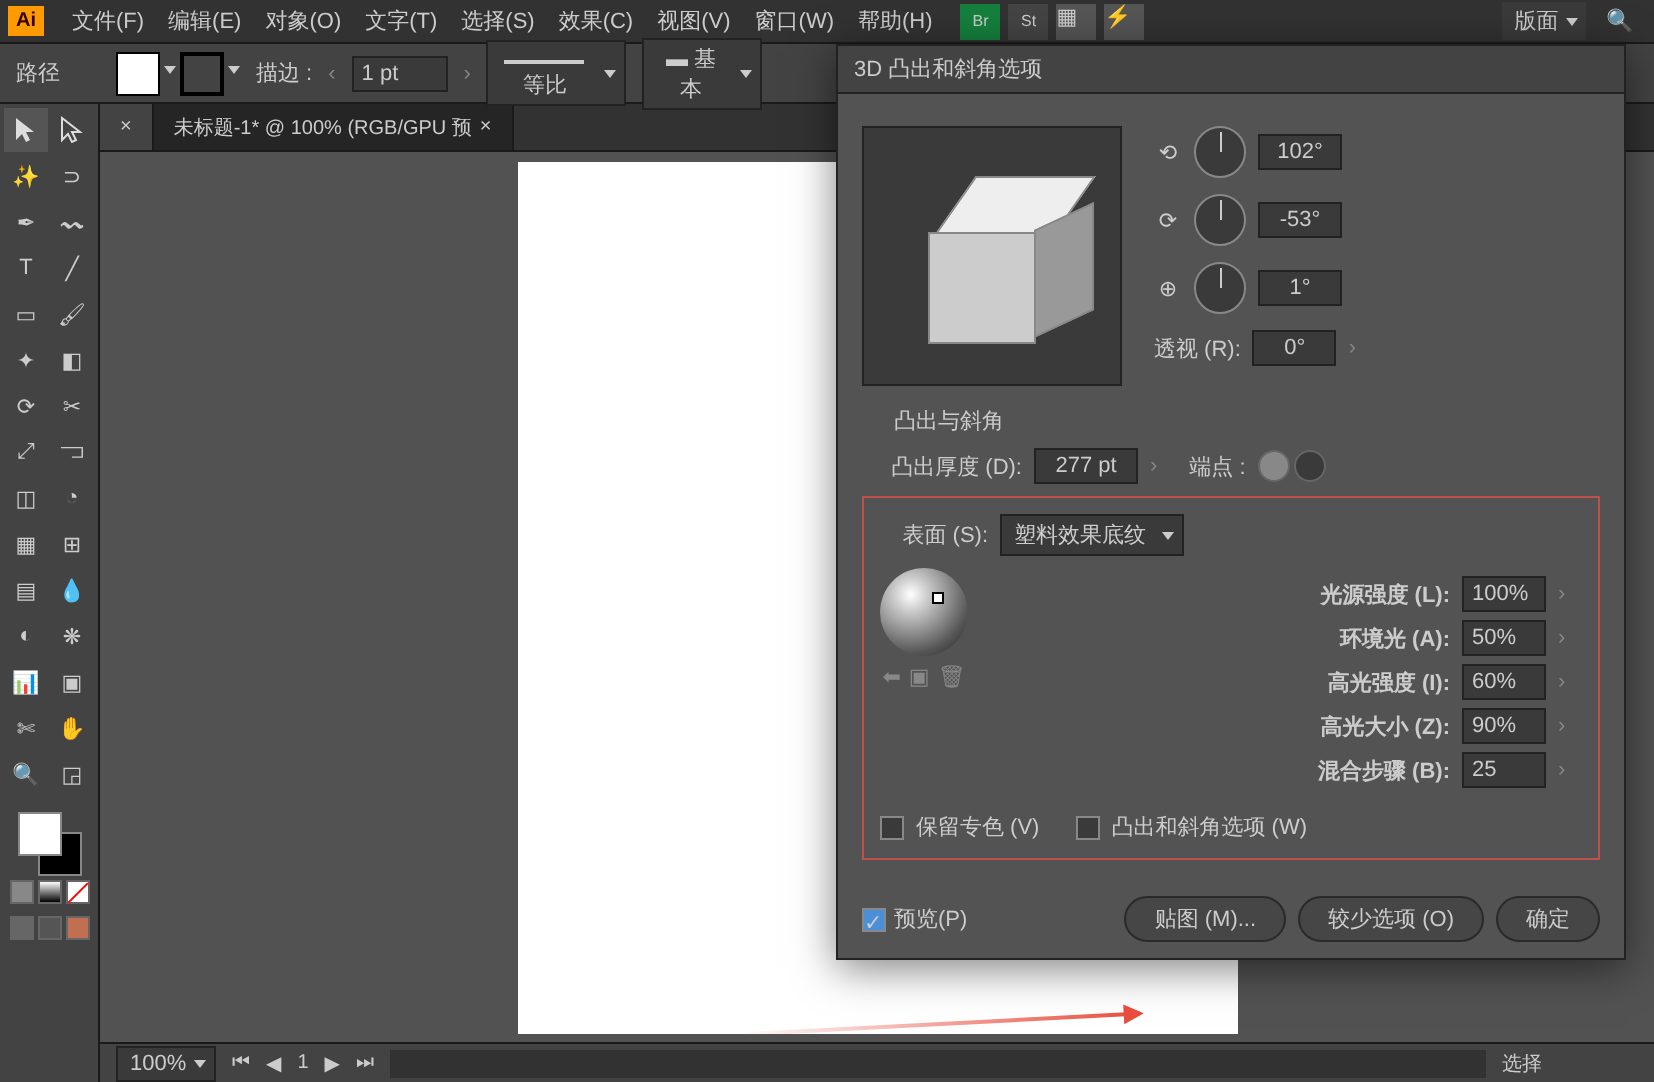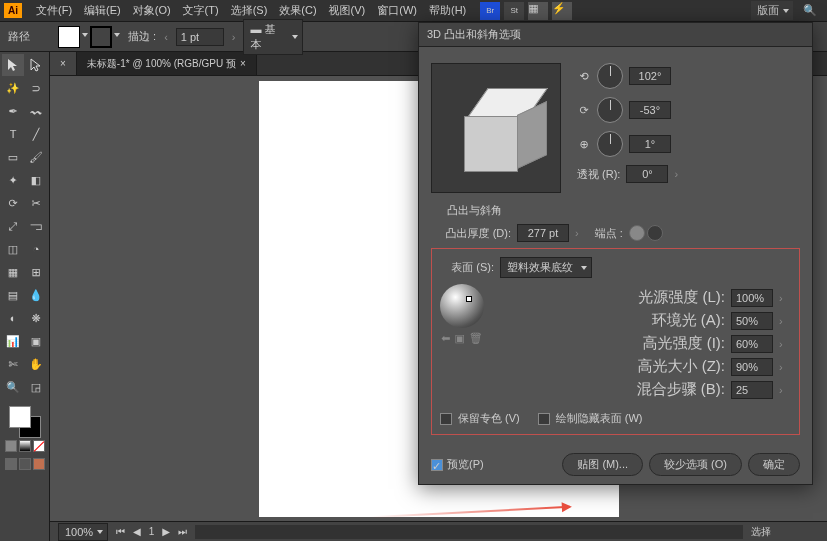--- a/index.html
+++ b/index.html
@@ -10,21 +10,21 @@
 .toolbar-icons { display: flex; gap: 4px; margin-left: 8px; }
 .toolbar-icon { width: 20px; height: 18px; background: #555; display: inline-block; }
 .top-right { margin-left: auto; display: flex; align-items: center; gap: 4px; }
 .dropdown-small { background: #3a3a3a; padding: 2px 14px 2px 6px; position: relative; }
 .caret { position: absolute; right: 4px; top: 50%; transform: translateY(-50%); border-left: 3px solid transparent; border-right: 3px solid transparent; border-top: 4px solid #ccc; }
 .options-bar { background: #434343; height: 30px; display: flex; align-items: center; padding: 0 8px; gap: 8px; border-bottom: 1px solid #1a1a1a; }
 .opt-label { font-size: 11px; }
 .fill-swatch { width: 22px; height: 22px; background: #fff; border: 1px solid #000; }
 .stroke-swatch { width: 22px; height: 22px; border: 2px solid #000; background: transparent; position: relative; }
 .opt-input { background: #3a3a3a; border: 1px solid #222; color: #ccc; padding: 2px 4px; width: 48px; font-size: 11px; }
-.opt-dropdown { background: #3a3a3a; border: 1px solid #222; color: #ccc; padding: 2px 18px 2px 6px; position: relative; font-size: 11px; }
+.opt-dropdown { background: #3a3a3a; border: 1px solid #222; color: #ccc; padding: 2px 18px 2px 6px; position: relative; font-size: 11px; text-align: center; }
 .main-area { display: flex; height: 489px; }
 .tool-panel { width: 50px; background: #434343; border-right: 1px solid #1a1a1a; display: flex; flex-direction: column; }
 .tool-grid { display: grid; grid-template-columns: 1fr 1fr; gap: 1px; padding: 2px; }
 .tool-btn { width: 22px; height: 22px; background: #434343; display: flex; align-items: center; justify-content: center; color: #ccc; cursor: pointer; }
 .tool-btn.active { background: #555; }
 .color-section { margin-top: 6px; display: flex; flex-direction: column; align-items: center; gap: 2px; }
 .color-stack { position: relative; width: 32px; height: 32px; }
 .fill-box { position: absolute; top: 0; left: 0; width: 22px; height: 22px; background: #fff; border: 1px solid #888; }
 .stroke-box { position: absolute; bottom: 0; right: 0; width: 22px; height: 22px; background: #000; border: 1px solid #888; }
 .mini-swatches { display: flex; gap: 2px; }
@@ -60,21 +60,21 @@
 .rot-row { display: flex; align-items: center; gap: 6px; }
 .rot-icon { width: 14px; height: 14px; display: flex; align-items: center; justify-content: center; }
 .rot-dial { width: 26px; height: 26px; border: 1px solid #888; border-radius: 50%; background: #3a3a3a; position: relative; }
 .rot-dial::after { content: ''; position: absolute; width: 1px; height: 10px; background: #ccc; top: 2px; left: 50%; transform-origin: bottom; }
 .rot-input { background: #3a3a3a; border: 1px solid #222; color: #ccc; padding: 2px 4px; width: 42px; font-size: 11px; text-align: center; }
 .section-head { font-size: 11px; margin: 10px 16px 6px; color: #ccc; }
 .surface-box { border: 1px solid #c0504d; padding: 8px; margin-top: 6px; }
 .shade-sphere { width: 44px; height: 44px; background: radial-gradient(circle at 35% 30%, #fff, #ccc 20%, #555 70%, #222); border-radius: 50%; position: relative; }
 .light-pt { position: absolute; width: 6px; height: 6px; background: #fff; border: 1px solid #000; top: 12px; left: 26px; }
 .surf-row { display: flex; align-items: center; gap: 6px; margin: 4px 0; justify-content: flex-end; }
-.surf-label { font-size: 15px; }
+.surf-label { font-size: 11px; font-weight: bold; }
 .surf-input { background: #3a3a3a; border: 1px solid #222; color: #ccc; padding: 2px 4px; width: 42px; font-size: 11px; text-align: left; }
 .surf-arrow { width: 12px; color: #888; }
 .checkbox-row { display: flex; align-items: center; gap: 6px; margin-top: 8px; font-size: 11px; }
 .chk { width: 12px; height: 12px; border: 1px solid #888; background: #3a3a3a; }
 .chk.checked { background: #4a90d9; }
 .dialog-footer { display: flex; align-items: center; gap: 6px; padding: 8px 12px; justify-content: flex-end; }
 .dlg-btn { background: #464646; border: 1px solid #2a2a2a; border-radius: 12px; padding: 3px 14px; font-size: 11px; color: #ccc; cursor: pointer; }
 .preview-chk { display: flex; align-items: center; gap: 4px; margin-right: auto; }
 .red-arrow { position: absolute; bottom: 28px; left: 370px; width: 200px; height: 2px; background: linear-gradient(90deg, transparent, #e74c3c); transform: rotate(-3deg); pointer-events: none; }
 .red-arrow::after { content: ''; position: absolute; right: -2px; top: -4px; border-left: 10px solid #e74c3c; border-top: 5px solid transparent; border-bottom: 5px solid transparent; }
@@ -91,21 +91,21 @@
   <span class="menu-item">文件(F)</span>
   <span class="menu-item">编辑(E)</span>
   <span class="menu-item">对象(O)</span>
   <span class="menu-item">文字(T)</span>
   <span class="menu-item">选择(S)</span>
   <span class="menu-item">效果(C)</span>
   <span class="menu-item">视图(V)</span>
   <span class="menu-item">窗口(W)</span>
   <span class="menu-item">帮助(H)</span>
   <div class="toolbar-icons">
-    <span class="toolbar-icon" style="background:#1d4ed8;font-size:8px;text-align:center;line-height:18px;">Br</span>
+    <span class="toolbar-icon" style="background:#15803d;font-size:8px;text-align:center;line-height:18px;">Br</span>
     <span class="toolbar-icon" style="background:#444;font-size:8px;text-align:center;line-height:18px;">St</span>
     <span class="toolbar-icon">▦</span>
     <span class="toolbar-icon">⚡</span>
   </div>
   <div class="top-right">
     <span class="dropdown-small"><span>版面</span><span class="caret"></span></span>
     <span style="padding:0 6px;">🔍</span>
   </div>
 </div>
 
@@ -114,20 +114,21 @@
   <div style="display:flex;align-items:center;gap:2px;margin-left:20px;">
     <span class="fill-swatch"></span>
     <span class="caret" style="position:static;"></span>
     <span class="stroke-swatch" style="border-color:#000;background:#434343;"></span>
     <span class="caret" style="position:static;"></span>
   </div>
   <span class="opt-label">描边 :</span>
   <span style="color:#888;">‹</span>
   <input class="opt-input" value="1 pt" style="">
   <span style="color:#888;">›</span>
+  <span class="opt-dropdown" style="width:70px;"><span style="display:inline-block;width:40px;height:2px;background:#ccc;"></span> <span>等比</span><span class="caret"></span></span>
   <span class="opt-dropdown" style="width:60px;">▬ <span>基本</span><span class="caret"></span></span>
 </div>
 
 <div class="main-area">
   <div class="tool-panel">
     <div class="tool-grid">
       <div class="tool-btn active">
           <svg width="14" height="14" viewBox="0 0 14 14">
             <path d="M2 1 L2 12 L5 9 L7 13 L9 12 L7 8 L11 8 Z" fill="#ddd"></path>
           </svg>
@@ -317,21 +318,21 @@
               <span class="surf-label">混合步骤 (B):</span>
               <input class="surf-input" value="25" style="">
               <span class="surf-arrow">›</span>
             </div>
         </div>
       </div>
       <div class="checkbox-row">
         <span class="chk"></span>
         <span>保留专色 (V)</span>
         <span class="chk" style="margin-left:12px;"></span>
-        <span>绘制隐藏表面 (W)</span>
+        <span>凸出和斜角选项 (W)</span>
       </div>
     </div>
   </div>
   <div class="dialog-footer">
     <div class="preview-chk">
       <span class="chk checked">✓</span>
       <span>预览(P)</span>
     </div>
     <button class="dlg-btn">贴图 (M)...</button>
     <button class="dlg-btn">较少选项 (O)</button>

